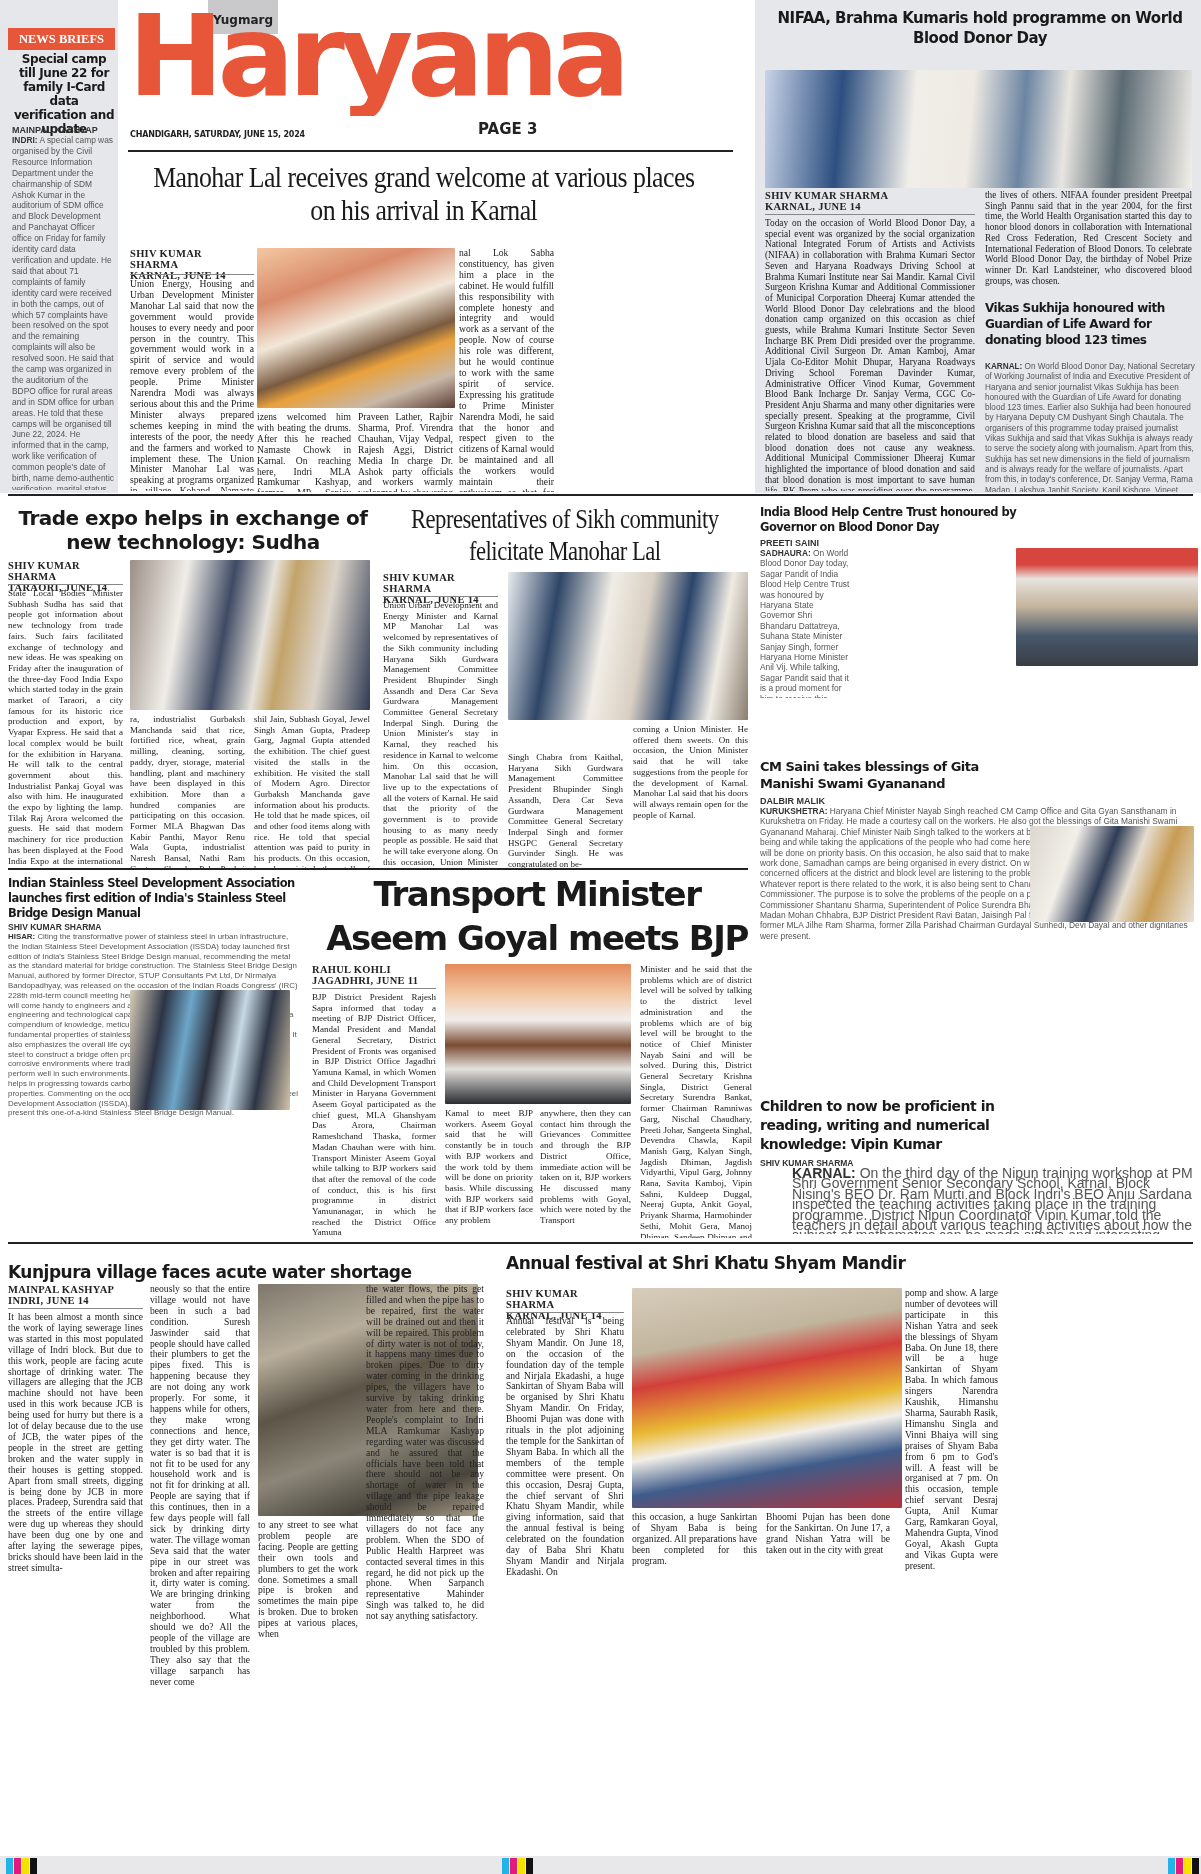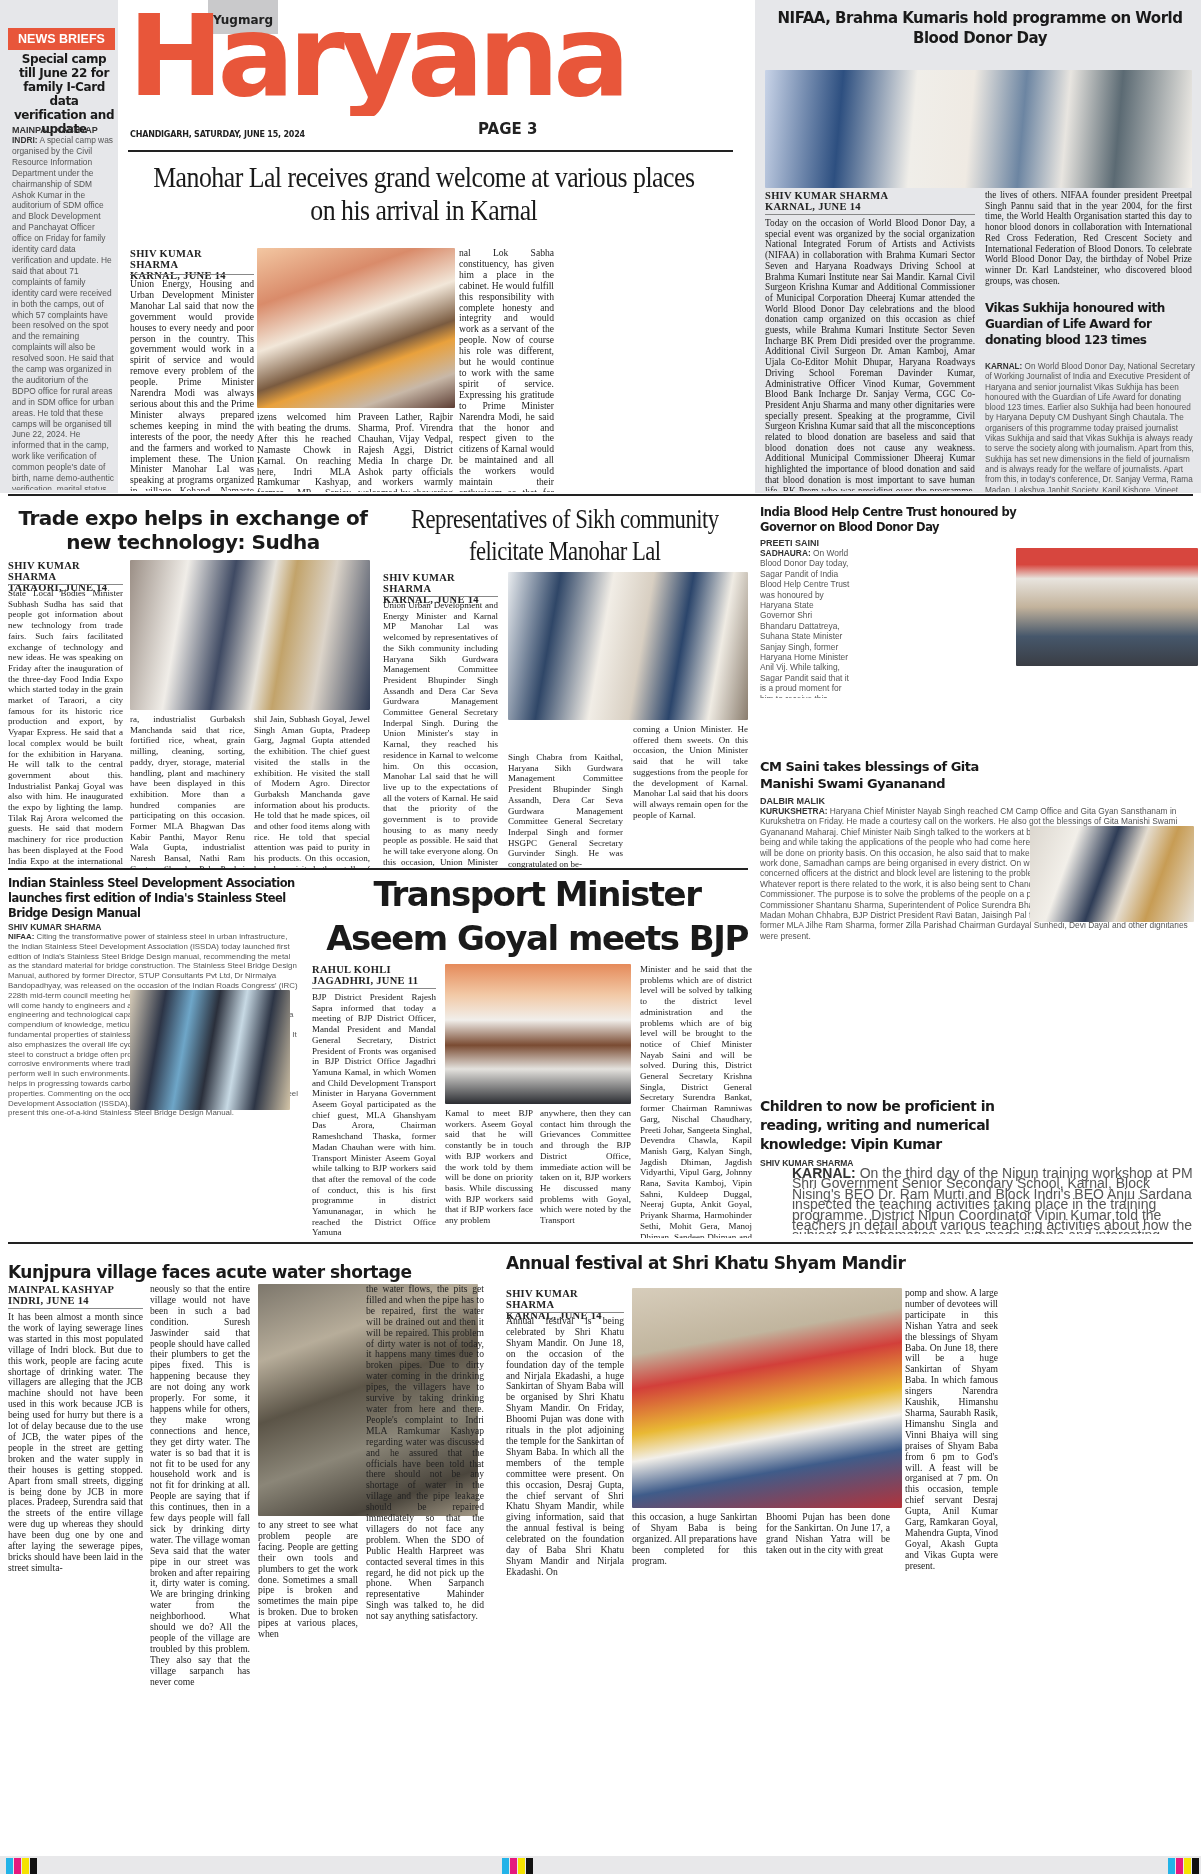--- a/index.html
+++ b/index.html
@@ -15,21 +15,21 @@
 .hl-sans{font-family:"DejaVu Sans",sans-serif;font-weight:bold;color:#1a1a1a;letter-spacing:-.5px}
 .hl-serif{font-family:"Liberation Serif",serif;color:#1a1a1a;letter-spacing:-.6px;transform-origin:left top}
 .photo{position:absolute;border-radius:1px}
 .grey{background:#e6e7ea}
 .reg{position:absolute;width:7px;height:16px}
 </style>
 </head>
 <body>
 
 <div class="abs grey" style="left:0;top:0;width:118px;height:493px;"></div>
-<div class="abs" style="left:8px;top:28px;width:107px;height:22px;background:#e8563a;color:#fff;font-family:Liberation Sans, sans-serif;font-weight:bold;font-size:12.5px;line-height:22px;text-align:center;">NEWS BRIEFS</div>
+<div class="abs" style="left:8px;top:28px;width:107px;height:22px;background:#e8563a;color:#fff;font-family:Liberation Serif, serif;font-weight:bold;font-size:12.5px;line-height:22px;text-align:center;">NEWS BRIEFS</div>
 <div class="abs hl-sans" style="left:12px;top:52px;width:104px;font-size:12px;line-height:14px;letter-spacing:-.4px;text-align:center;">Special camp till June 22 for family I-Card data verification and update</div>
 <div class="abs" style="left:12px;top:125px;width:102px;height:365px;">
   <div class="byline-sans" style="font-size:9px;">MAINPAL KASHYAP</div>
   <div class="sansbody" style="font-size:8.4px;line-height:10.9px;">
     <b style="color:#333">INDRI:</b>
     <span>A special camp was organised by the Civil Resource Information Department under the chairmanship of SDM Ashok Kumar in the auditorium of SDM office and Block Development and Panchayat Officer office on Friday for family identity card data verification and update. He said that about 71 complaints of family identity card were received in both the camps, out of which 57 complaints have been resolved on the spot and the remaining complaints will also be resolved soon. He said that the camp was organized in the auditorium of the BDPO office for rural areas and in SDM office for urban areas. He told that these camps will be organised till June 22, 2024. He informed that in the camp, work like verification of common people's date of birth, name demo-authentic verification, marital status verification, family structure unweighted and untagged verification, occupation, duplicate mobile number, bank account, caste verification, family ID correction verification would be done.</span>
   </div>
 </div>
 
 <div class="abs" style="left:208px;top:0;width:70px;height:34px;background:#c9c9cb;font-family:'DejaVu Sans',sans-serif;font-weight:bold;font-size:12px;line-height:34px;text-align:center;color:#222;padding-top:3px;">Yugmarg</div>
@@ -121,21 +121,21 @@
     <span>On the third day of the Nipun training workshop at PM Shri Government Senior Secondary School, Karnal, Block Nising's BEO Dr. Ram Murti and Block Indri's BEO Anju Sardana inspected the teaching activities taking place in the training programme. District Nipun Coordinator Vipin Kumar told the teachers in detail about various teaching activities about how the subject of mathematics can be made simple and interesting. District Science Expert Deepak Verma, while addressing the teachers, said that teachers should make the teaching work effective by using activities that children learn by doing themselves.</span>
   </div>
 </div>
 
 <div class="rule" style="left:8px;top:868px;width:740px;height:2px;"></div>
 
 <div class="abs hl-sans" style="left:8px;top:876px;width:290px;font-size:11.5px;line-height:15px;">Indian Stainless Steel Development Association launches first edition of India's Stainless Steel Bridge Design Manual</div>
 <div class="abs" style="left:8px;top:922px;width:290px;height:318px;">
   <div class="byline-sans" style="font-size:8.5px;">SHIV KUMAR SHARMA</div>
   <div class="sansbody" style="font-size:7.9px;line-height:9.8px;">
-    <b style="color:#333">NIFAA:</b>
+    <b style="color:#333">HISAR:</b>
     <span>Citing the transformative power of stainless steel in urban infrastructure, the Indian Stainless Steel Development Association (ISSDA) today launched first edition of India's Stainless Steel Bridge Design manual, recommending the metal as the standard material for bridge construction. The Stainless Steel Bridge Design Manual, authored by former Director, STUP Consultants Pvt Ltd, Dr Nirmalya Bandopadhyay, was released on the occasion of the Indian Roads Congress' (IRC) 228th mid-term council meeting here in Siliguri, West Bengal. The design manual will come handy to engineers and academicians across India, advancing engineering and technological capabilities. The manual highlights and serves as a compendium of knowledge, meticulously curated to cover everything from the fundamental properties of stainless steel to the most advanced design principles. It also emphasizes the overall life cycle cost of a bridge and how using stainless steel to construct a bridge often proves to be more economical, especially in corrosive environments where traditional materials including coatings does not perform well in such environments. Additionally, the application of stainless steel helps in progressing towards carbon neutrality due to its inherent sustainable properties. Commenting on the occasion, Executive Director, Indian Stainless Steel Development Association (ISSDA), Mr Rohit Kumar, said, "We are delighted to present this one-of-a-kind Stainless Steel Bridge Design Manual.</span>
   </div>
 </div>
 <div class="photo" style="left:130px;top:990px;width:160px;height:120px;background:linear-gradient(100deg,#d8cdb9 0%,#2c3446 20%,#6ea6c8 35%,#2a2f3b 50%,#c7d9e4 65%,#2d3545 80%,#d4c5a8 100%);"></div>
 
 <div class="abs hl-sans" style="left:312px;top:872px;width:450px;font-size:34px;line-height:44px;letter-spacing:-1.5px;text-align:center;">Transport Minister Aseem Goyal meets BJP workers</div>
 <div class="abs" style="left:312px;top:964px;width:120px;">
   <div class="byline">RAHUL KOHLI</div>
   <div class="byline">JAGADHRI, JUNE 11</div>
 </div>

